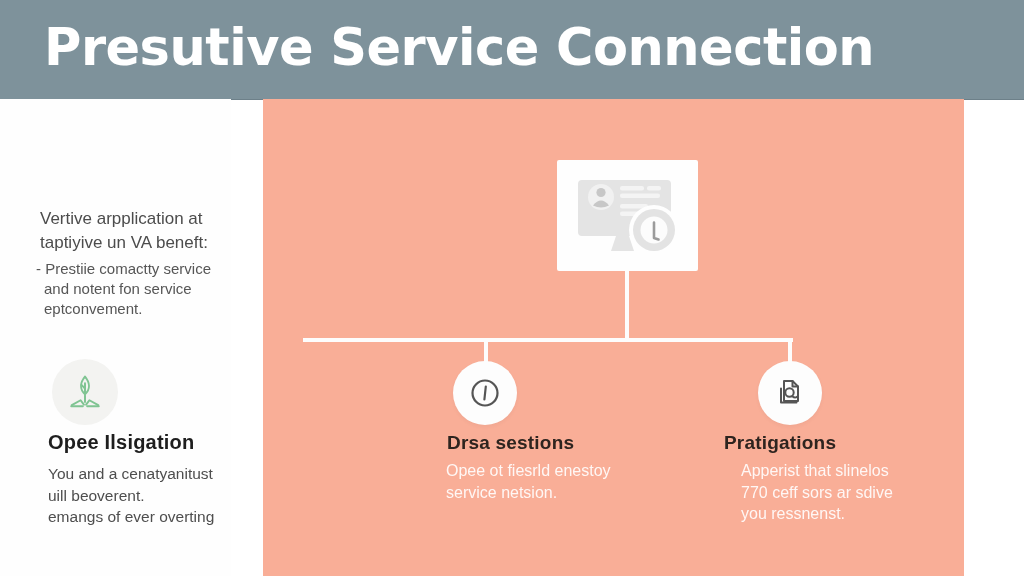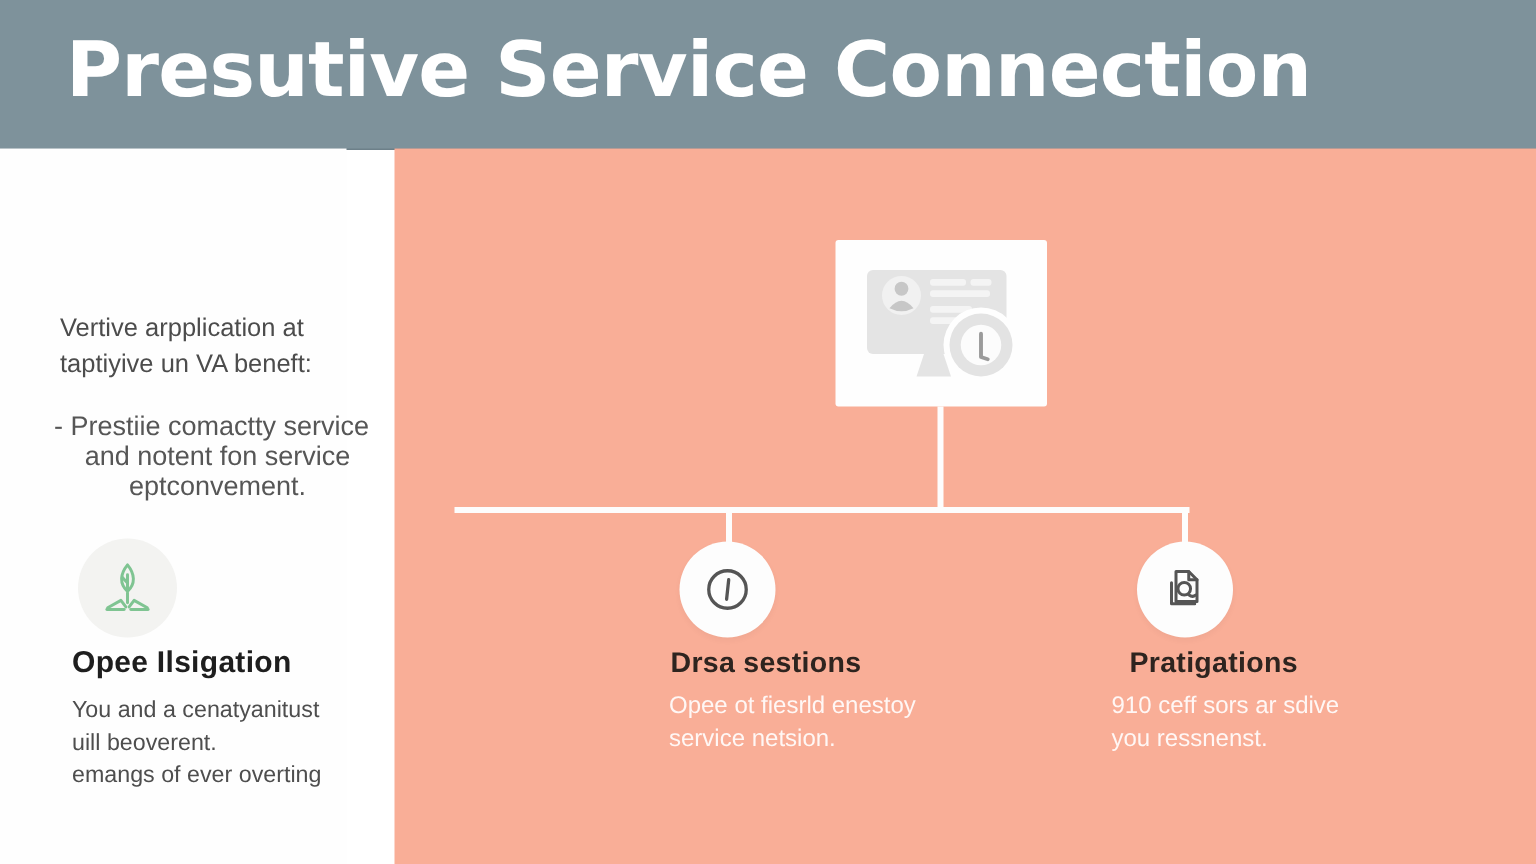--- a/index.html
+++ b/index.html
@@ -19,38 +19,38 @@
     white-space:nowrap;
   }
   
   .left-panel{
     position:absolute;left:0;top:99px;width:231px;height:477px;
     background:#fefefe;
   }
   .intro{position:absolute;left:40px;top:108px;width:205px;
     color:#4c4c4c;font-size:17px;line-height:24px;}
   .intro .i-line{white-space:nowrap;}
-  .bullets{position:absolute;left:36px;top:175px;width:210px;
-    color:#565656;font-size:18px;line-height:20px;text-align:center;}
+  .bullets{position:absolute;left:36px;top:160px;width:210px;
+    color:#565656;font-size:15px;line-height:20px;}
   .bullets .b-line{white-space:nowrap;}
   .bullets .b-line + .b-line{padding-left:8px;}
   .feature-icon-circle{
     position:absolute;left:52px;top:260px;width:66px;height:66px;border-radius:50%;
     background:#f3f3f1;display:flex;align-items:center;justify-content:center;
   }
   .feature-title{
     position:absolute;left:48px;top:332px;margin:0;
     font-size:20px;font-weight:bold;color:#1e1e1e;letter-spacing:0.2px;white-space:nowrap;
   }
   .feature-body{position:absolute;left:48px;top:364px;width:200px;
     color:#4e4e4e;font-size:15.5px;line-height:21.5px;}
   .feature-body .f-line{white-space:nowrap;}
   
   .diagram{
-    position:absolute;left:263px;top:99px;width:761px;height:477px;
+    position:absolute;left:263px;top:99px;width:701px;height:477px;
     background:#f9ae97;
   }
   .root-box{
     position:absolute;left:294px;top:61px;width:141px;height:111px;
     background:#fefefe;border-radius:2px;
   }
   .connector{position:absolute;background:#fdfdfd;}
   .conn-root-v{left:362px;top:172px;width:4px;height:68px;}
   .conn-h{left:40px;top:239px;width:490px;height:4px;}
   .conn-drop-1{left:221px;top:243px;width:4px;height:20px;}
@@ -60,21 +60,21 @@
     background:#fdfdfd;display:flex;align-items:center;justify-content:center;
     box-shadow:0 2px 4px rgba(0,0,0,0.04);
   }
   .node-circle-1{left:190px;top:262px;}
   .node-circle-2{left:495px;top:262px;}
   .node-title{
     position:absolute;margin:0;font-size:19px;font-weight:bold;
     color:#2e241f;letter-spacing:0.2px;white-space:nowrap;
   }
   .node-title-1{left:184px;top:333px;}
-  .node-title-2{left:490px;top:333px;}
+  .node-title-2{left:461px;top:333px;}
   .node-body{
     position:absolute;width:190px;color:rgba(255,255,255,0.9);
     font-size:16px;line-height:21.5px;
   }
   .node-body .n-line{white-space:nowrap;}
   .node-body-1{left:183px;top:361px;}
   .node-body-2{left:478px;top:361px;}
 </style>
 </head>
 <body>
@@ -158,18 +158,19 @@
       <svg width="40" height="40" viewBox="0 0 40 40" fill="none" stroke="#555555" stroke-width="2" stroke-linecap="round" stroke-linejoin="round">
         <path d="M14 8 H22.5 L28 13.5 V28 H14 Z"></path>
         <path d="M22.5 8 V13.5 H28"></path>
         <circle cx="19.5" cy="19.5" r="4.2"></circle>
         <path d="M11 15.5 V29.5 H26.5"></path>
         <path d="M22.5 23.5 Q25 25.5 27 23.8"></path>
       </svg>
     </div>
     <h3 class="node-title node-title-2">Pratigations</h3>
     <div class="node-body node-body-2">
-      <div class="n-line">910 ceff sors ar sdive</div>
+      <div class="n-line">Apperist that slinelos</div>
+      <div class="n-line">770 ceff sors ar sdive</div>
       <div class="n-line">you ressnenst.</div>
     </div>
 
   </main>
 </div>
 
 </body></html>

